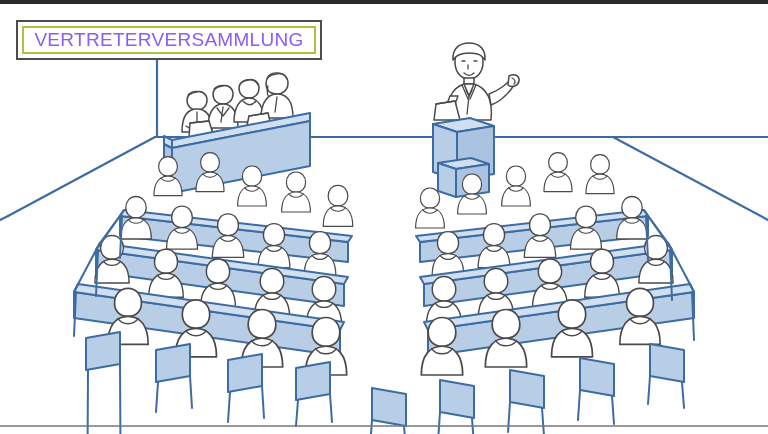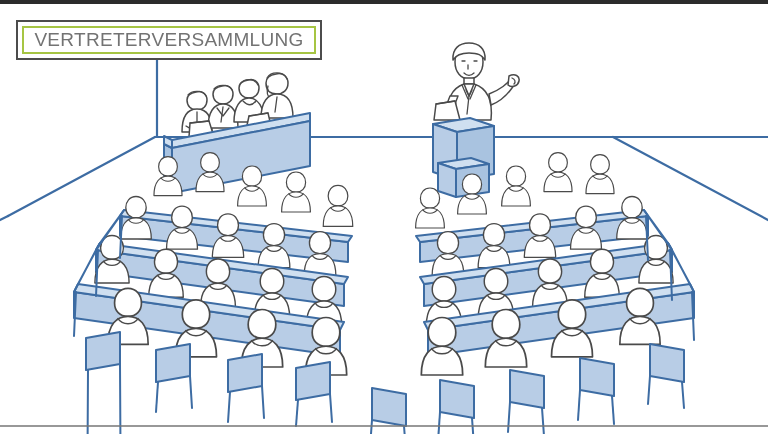--- a/index.html
+++ b/index.html
@@ -5,21 +5,21 @@
   html,body{margin:0;padding:0;background:#ffffff;}
   body{font-family:"Liberation Sans", sans-serif;}
   #stage{position:relative;width:768px;height:434px;background:#ffffff;overflow:hidden;}
   #topbar{position:absolute;left:0;top:0;width:768px;height:4px;background:#2b2b2b;}
   #scene{position:absolute;left:0;top:0;width:768px;height:434px;}
   #banner{position:absolute;left:16px;top:20px;width:306px;height:40px;
           border:2px solid #4c4c4c;background:#ffffff;box-sizing:border-box;}
   #banner-inner{position:absolute;left:4px;top:4px;right:4px;bottom:4px;
           border:2px solid #a6c543;background:#ffffff;box-sizing:border-box;
           display:flex;align-items:center;justify-content:center;}
-  #banner-text{font-size:19px;letter-spacing:0.3px;color:#737373;
+  #banner-text{font-size:19px;letter-spacing:0.3px;color:#8b5cf6;
           font-family:"Liberation Sans", sans-serif;white-space:nowrap;}
   svg{display:block;}
 </style>
 </head>
 <body>
 
 <div id="stage">
 
   <div id="topbar"></div>
 

